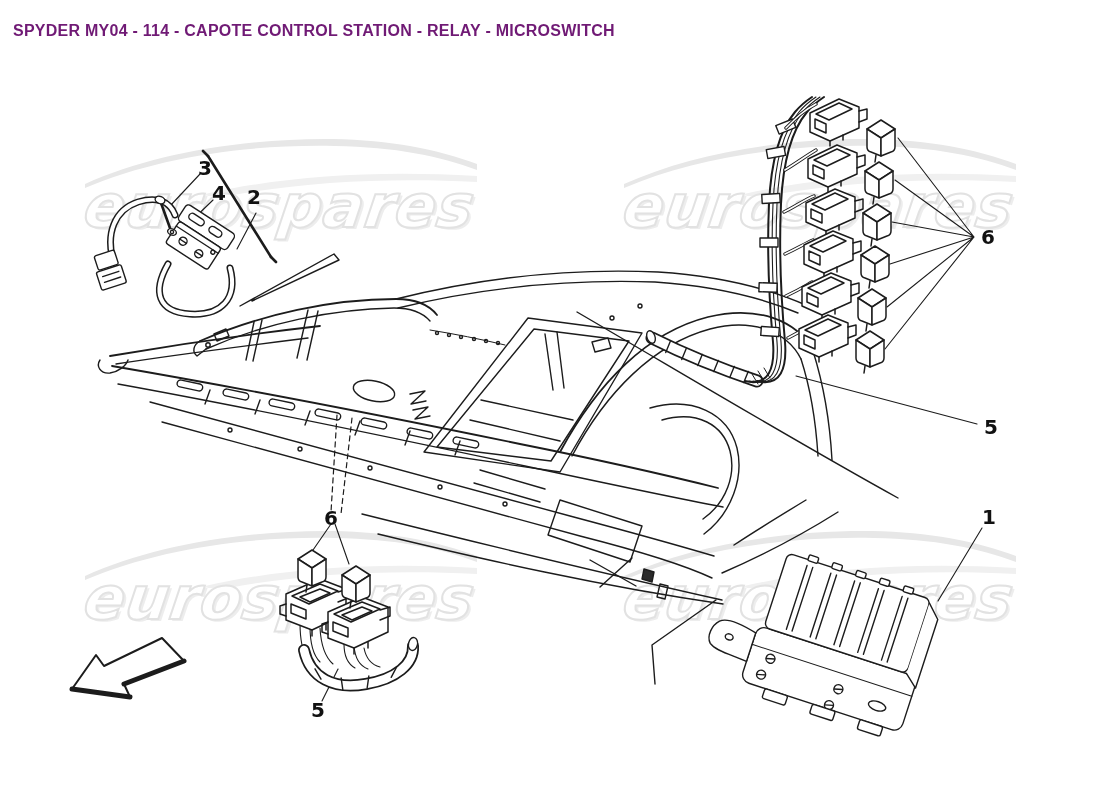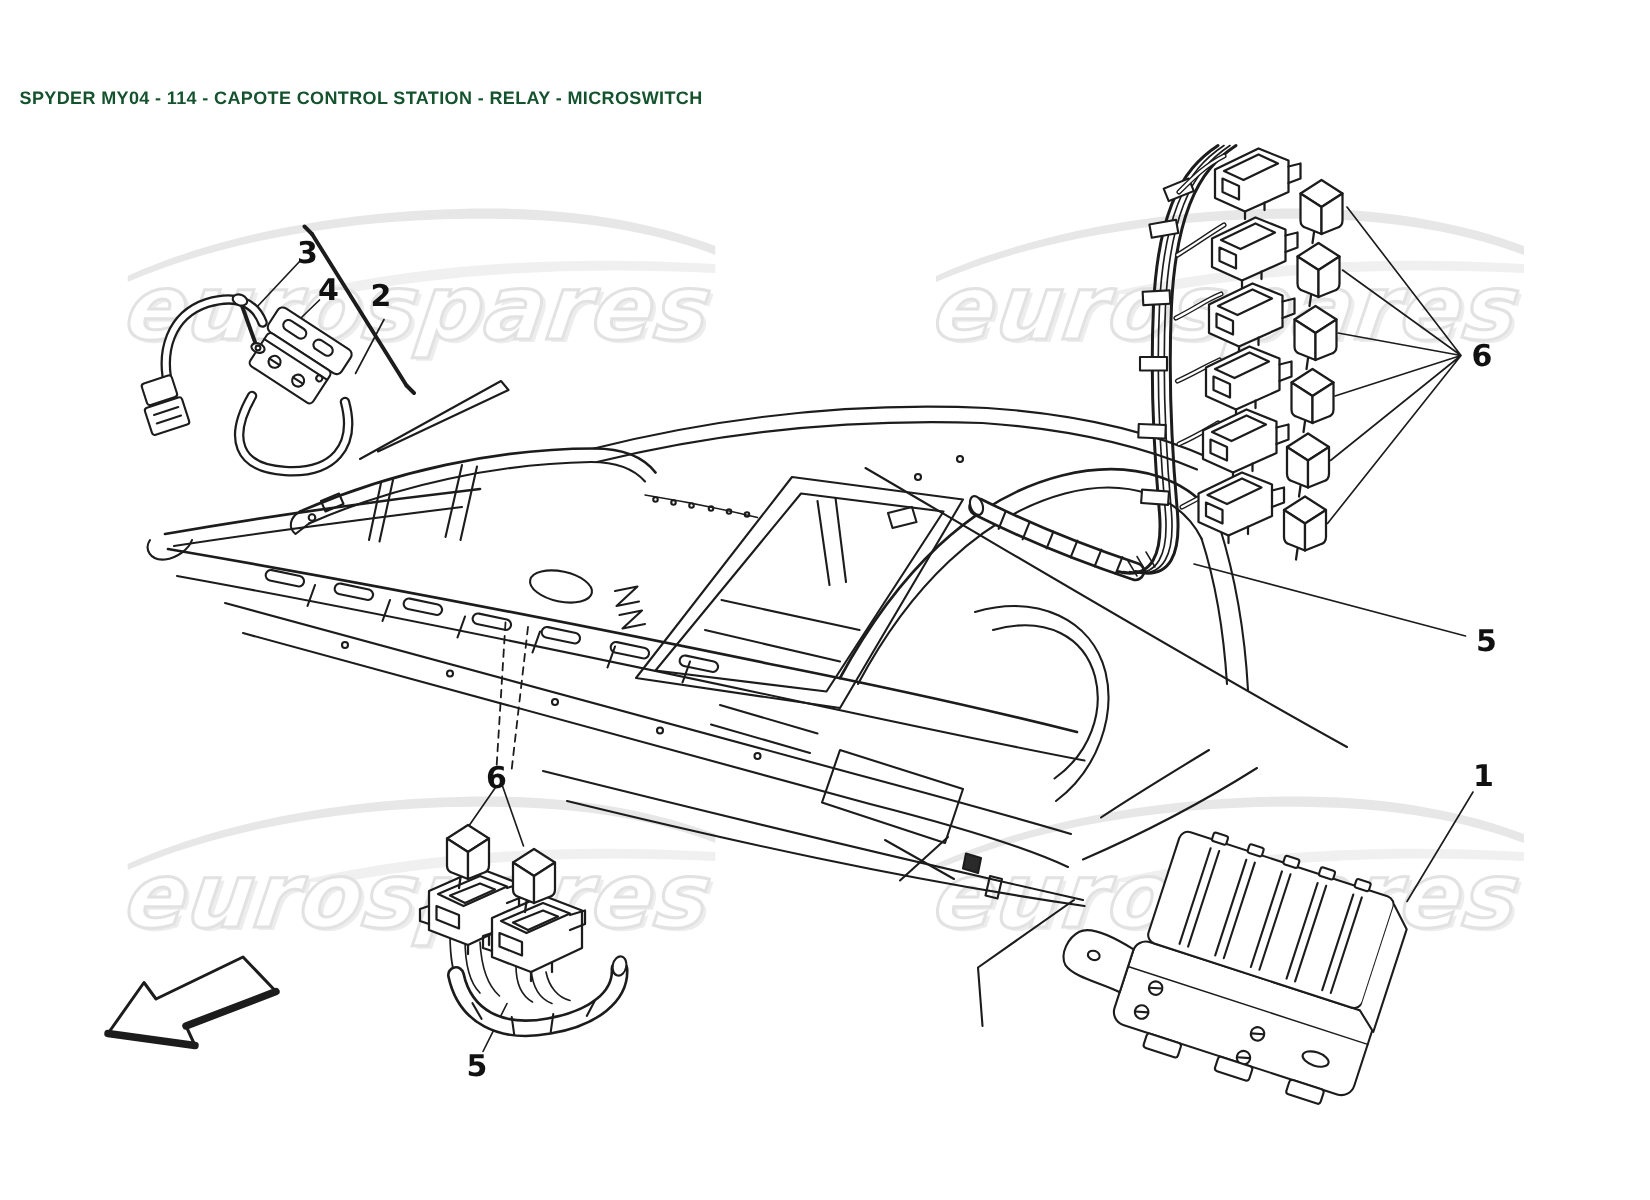--- a/index.html
+++ b/index.html
@@ -1,19 +1,19 @@
 <!DOCTYPE html>
 <html><head>
 <meta charset="utf-8">
 <style>
   html,body{margin:0;padding:0;background:#fff;}
   .page{position:relative;width:1100px;height:800px;background:#ffffff;overflow:hidden;
         font-family:"Liberation Sans",sans-serif;}
-  .title{position:absolute;left:13px;top:22px;font-size:12px;font-weight:bold;
-         letter-spacing:.25px;color:#14532d;white-space:nowrap;margin-top:36px;}
+  .title{position:absolute;left:13px;top:22px;font-size:16px;font-weight:bold;
+         letter-spacing:.25px;color:#701a75;white-space:nowrap;}
   .wm{position:absolute;width:392px;height:106px;pointer-events:none;}
   .wm svg{position:absolute;left:0;top:0;}
   .wmtext{position:absolute;left:0;top:40px;display:inline-block;
           font-family:"DejaVu Sans",sans-serif;font-style:italic;font-weight:bold;
           font-size:60px;line-height:1;letter-spacing:1px;color:#ffffff;
           -webkit-text-stroke:2px #e2e2e2;text-shadow:3px 2px 0 #ededed;
           transform:skewX(-8deg);}
   .art{position:absolute;left:0;top:0;}
   .callout{position:absolute;transform:translate(-50%,-50%);
            font-family:"DejaVu Sans",sans-serif;font-weight:bold;font-size:20px;

